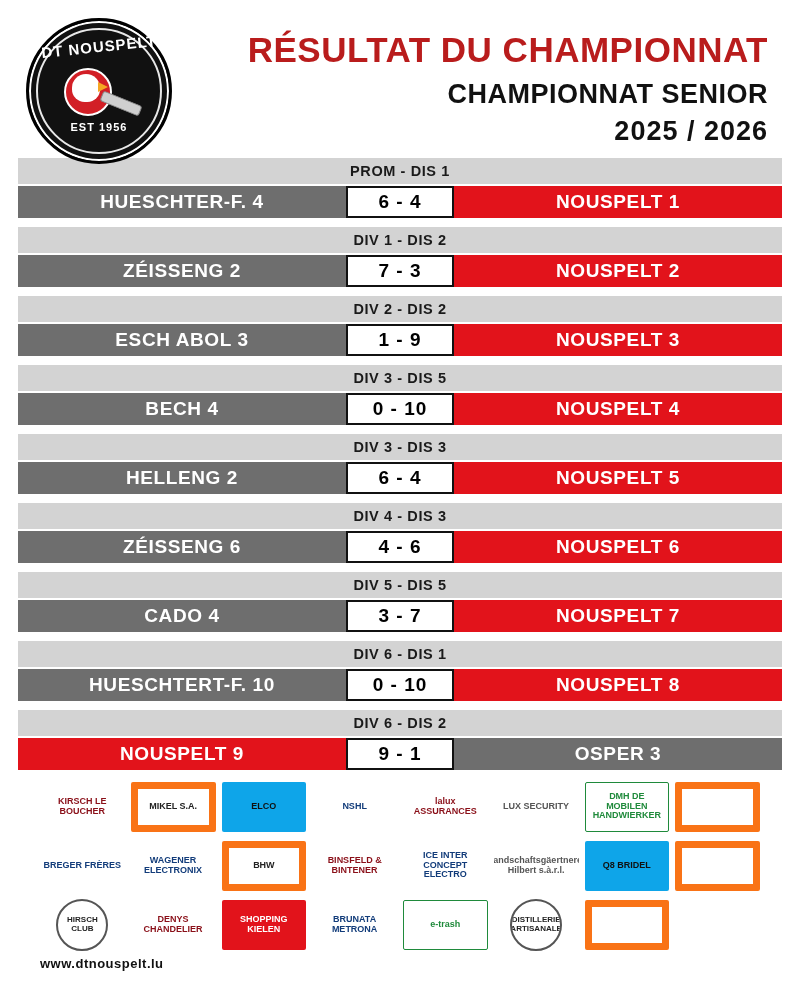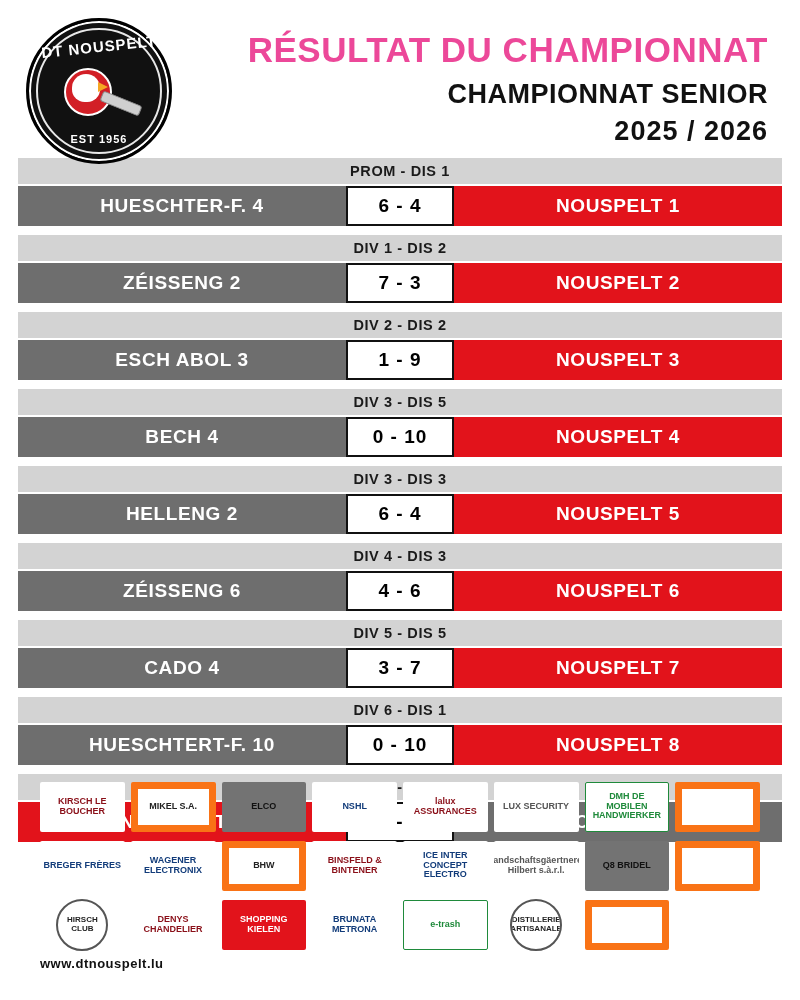--- a/index.html
+++ b/index.html
@@ -28,21 +28,21 @@
     position:absolute;inset:7px;border-radius:50%;
     border:2px solid #e8e8e8;
   }
   .logo .club{
     position:absolute;top:17px;left:0;right:0;
     text-align:center;color:#fff;font-weight:bold;
     font-size:15px;letter-spacing:1px;
     transform:rotate(-6deg);
   }
   .logo .est{
-    position:absolute;bottom:16px;left:0;right:0;
+    position:absolute;bottom:28px;left:0;right:0;
     text-align:center;color:#fff;font-weight:bold;
     font-size:11px;letter-spacing:1px;
   }
   .logo .bat{
     position:absolute;left:50%;top:50%;
     transform:translate(-50%,-50%);
     width:86px;height:58px;
   }
   .logo .racket{
     position:absolute;left:8px;top:6px;
@@ -61,21 +61,21 @@
     border-radius:50% 50% 45% 45%;
   }
   .logo .bird:after{
     content:"";position:absolute;right:-8px;top:8px;
     width:0;height:0;border-left:10px solid #f5a623;
     border-top:5px solid transparent;border-bottom:5px solid transparent;
   }
 
   .titles{flex:1;text-align:right;padding-top:14px;padding-right:6px;}
   .t1{
-    font-size:35px;font-weight:bold;color:#ec4899;
+    font-size:35px;font-weight:bold;color:#b91c1c;
     letter-spacing:0.5px;line-height:1.05;
   }
   .t2{
     font-size:27px;font-weight:bold;color:#111;
     margin-top:10px;letter-spacing:0.5px;
   }
   .t3{
     font-size:27px;font-weight:bold;color:#111;
     margin-top:6px;letter-spacing:1px;
   }
@@ -83,21 +83,21 @@
   
   .results{padding:8px 18px 0 18px;}
   .group{margin-bottom:9px;}
   .div-bar{
     background:#d3d3d3;color:#1a1a1a;
     font-weight:bold;font-size:14.5px;
     text-align:center;letter-spacing:0.6px;
     height:26px;line-height:26px;
   }
   .match{
-    display:flex;height:40px;margin-top:2px;align-items:stretch;
+    display:flex;height:32px;margin-top:2px;align-items:stretch;
   }
   .side{
     flex:1;display:flex;align-items:center;justify-content:center;
     font-weight:bold;font-size:19px;letter-spacing:0.6px;
   }
   .side.grey{background:#6e6e6e;color:#fff;}
   .side.red{background:#e2131b;color:#fff;}
   .score{
     flex:0 0 108px;background:#fff;border:2px solid #111;
     display:flex;align-items:center;justify-content:center;
@@ -117,21 +117,21 @@
     gap:4px 6px;
     align-items:center;justify-items:center;
   }
   .sp{
     width:100%;height:50px;display:flex;align-items:center;justify-content:center;
     font-size:9px;font-weight:bold;text-align:center;line-height:1.05;
     border-radius:2px;overflow:hidden;padding:2px;box-sizing:border-box;
     color:#222;background:#fff;
   }
   .sp.box{border:7px solid #f97316;}
-  .sp.yellow{background:#737373;color:#111;}
+  .sp.yellow{background:#0ea5e9;color:#111;}
   .sp.redbox{background:#e2131b;color:#fff;}
   .sp.greenbox{background:#ffffff;color:#1f8a3b;border:1px solid #1f8a3b;}
   .sp.darkred{color:#8a0f18;}
   .sp.navy{color:#123c7a;}
   .sp.grey{color:#555;}
   .sp.circle{border-radius:50%;border:2px solid #555;width:52px;height:52px;font-size:8px;}
   .web{
     text-align:left;font-size:13px;font-weight:bold;color:#111;
     letter-spacing:0.5px;margin-top:4px;
   }

